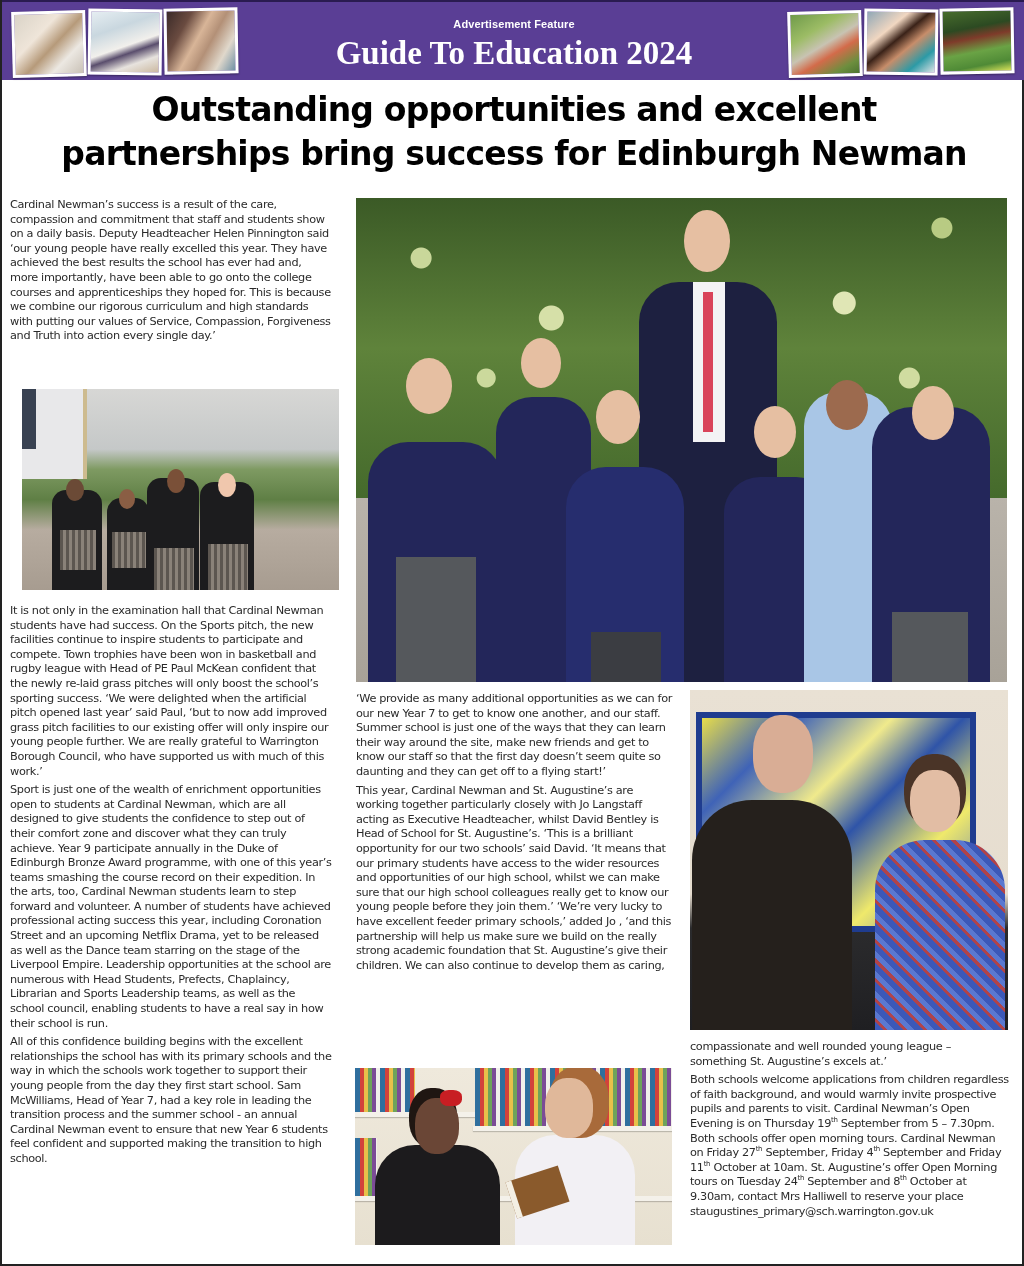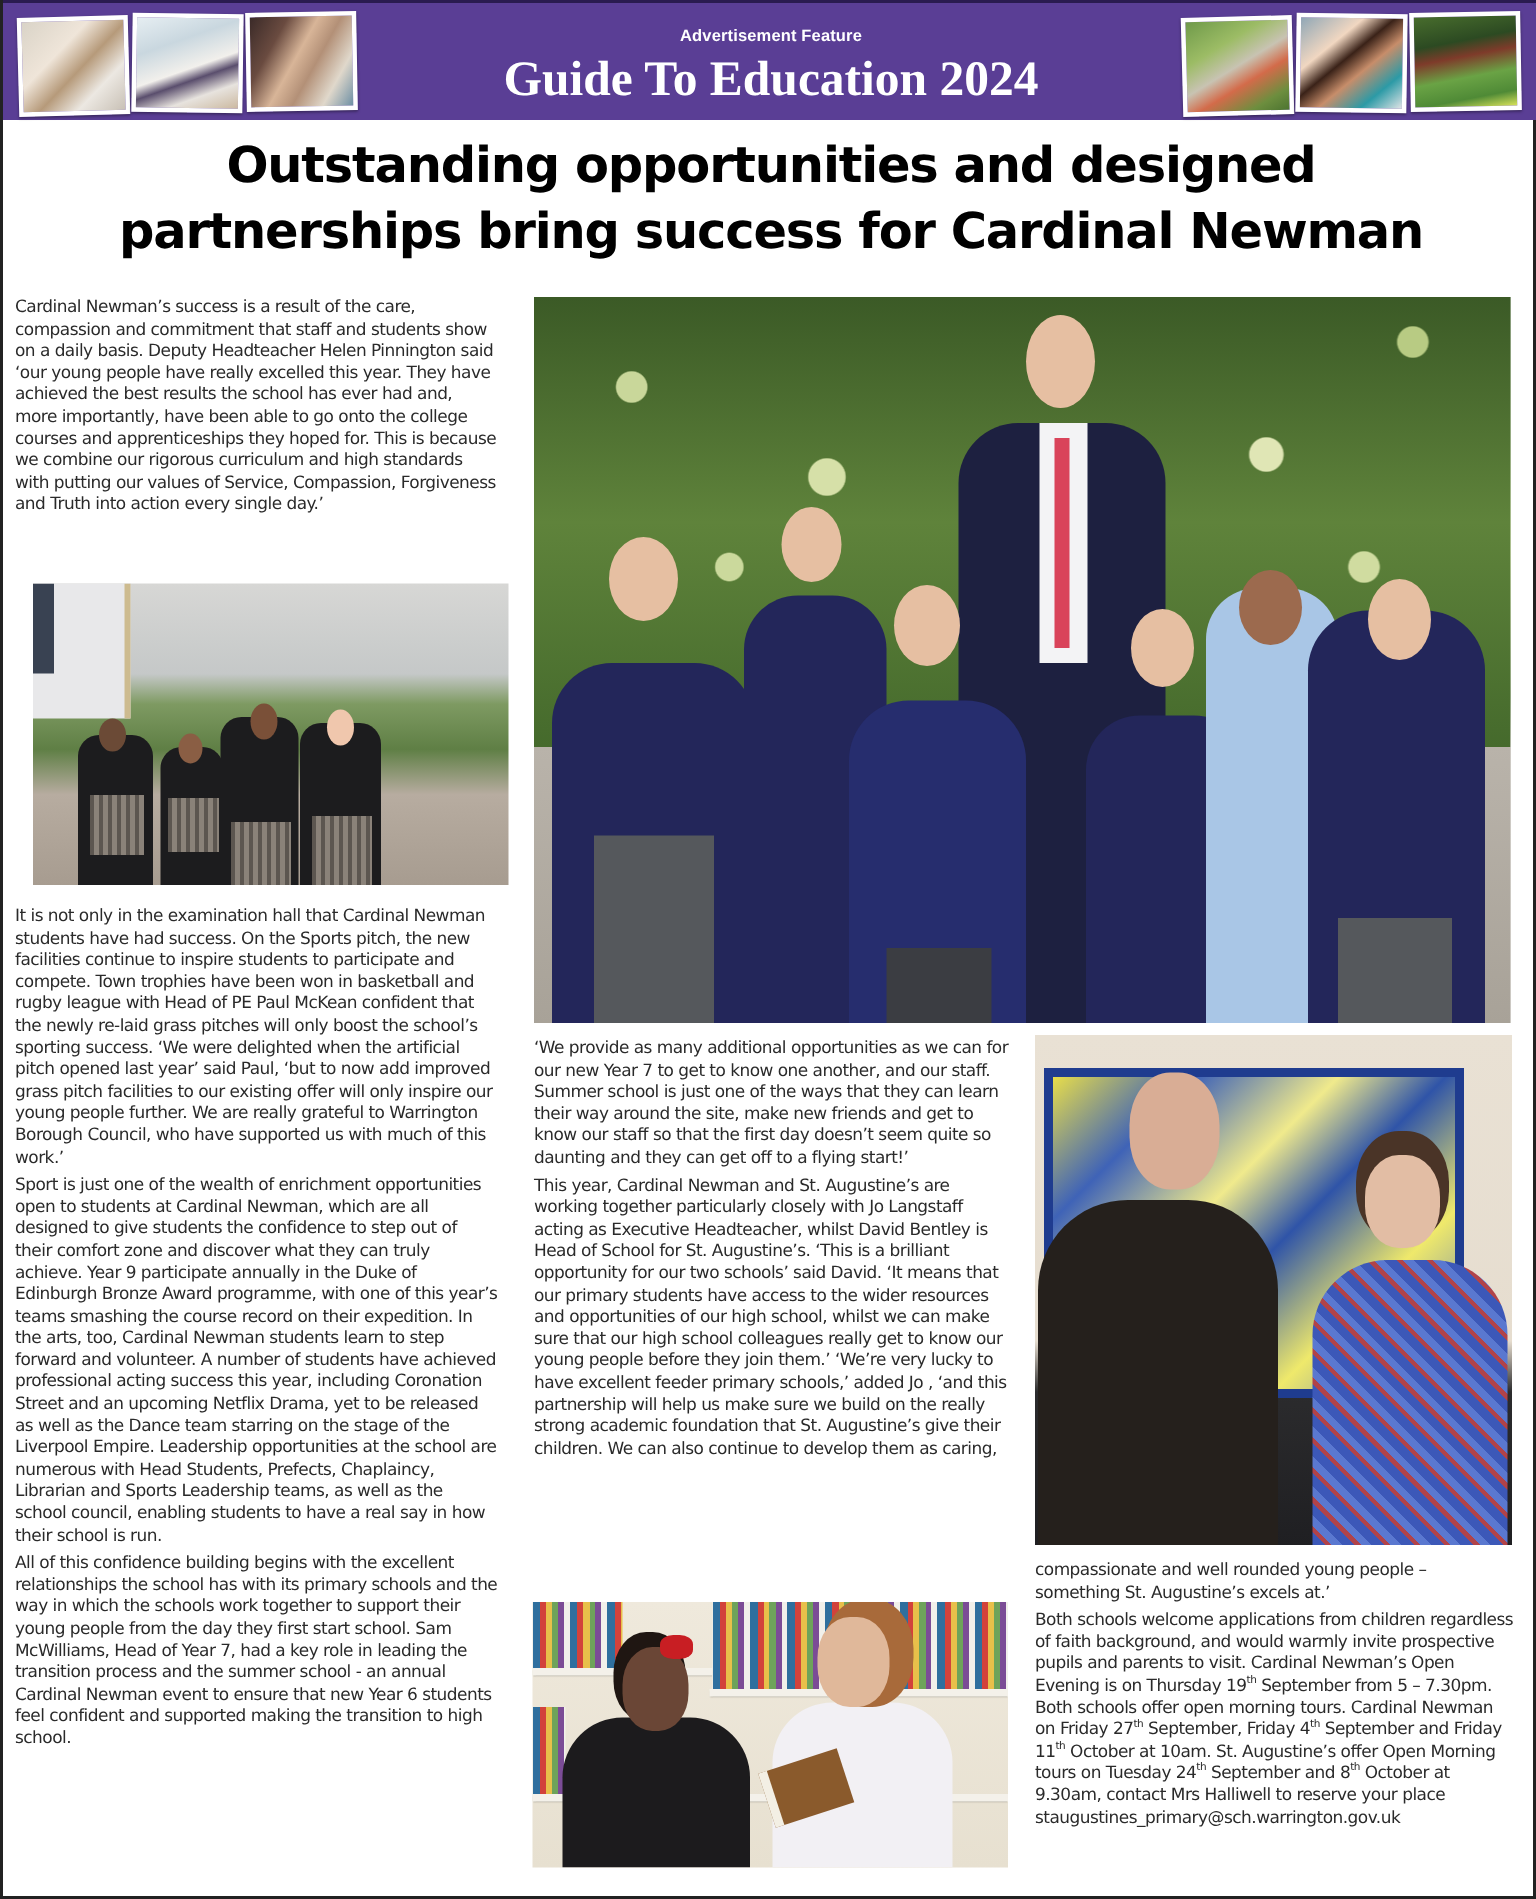--- a/index.html
+++ b/index.html
@@ -144,22 +144,22 @@
     <div class="banner-sub">Advertisement Feature</div>
     <div class="banner-title">Guide To Education 2024</div>
     <div class="thumbs right">
       <div class="thumb t1 r1"></div>
       <div class="thumb t2 r2"></div>
       <div class="thumb t3 r3"></div>
     </div>
   </div>
 
   <h1 class="headline">
-    <span>Outstanding opportunities and designed</span><br>
-    <span>partnerships bring success for Cardinal Newman</span>
+    <span>Outstanding opportunities and excellent</span><br>
+    <span>partnerships bring success for Edinburgh Newman</span>
   </h1>
 
   <div class="text col1" style="top:198px;">
     <p>Cardinal Newman’s success is a result of the care, compassion and commitment that staff and students show on a daily basis. Deputy Headteacher Helen Pinnington said ‘our young people have really excelled this year.  They have achieved the best results the school has ever had and, more importantly, have been able to go onto the college courses and apprenticeships they hoped for.  This is because we combine our rigorous curriculum and high standards with putting our values of Service, Compassion, Forgiveness and Truth into action every single day.’</p>
   </div>
 
   <div class="photo photo-students-walking">
     <div class="bldg">
         <div class="win"></div>
       </div>
@@ -231,16 +231,16 @@
 
   <div class="photo photo-two-adults">
     <div class="board"></div>
     <div class="man"></div>
     <div class="man-head"></div>
     <div class="woman"></div>
     <div class="woman-head"></div>
   </div>
 
   <div class="text col3" style="top:1040px;">
-    <p>compassionate and well rounded young people – something St. Augustine’s excels at.’</p>
+    <p>compassionate and well rounded young league – something St. Augustine’s excels at.’</p>
     <p><span>Both schools welcome applications from children regardless of faith background, and would warmly invite prospective pupils and parents to visit. Cardinal Newman’s Open Evening is on Thursday 19</span><sup>th</sup><span> September from 5 – 7.30pm.  Both schools offer open morning tours.  Cardinal Newman on Friday 27</span><sup>th</sup><span> September, Friday 4</span><sup>th</sup><span> September and Friday 11</span><sup>th</sup><span> October at 10am.  St. Augustine’s offer Open Morning tours on Tuesday 24</span><sup>th</sup><span> September and 8</span><sup>th</sup><span> October at 9.30am, contact Mrs Halliwell to reserve your place</span><br><span>staugustines_primary@sch.warrington.gov.uk</span></p>
   </div>
 </div>
 
 </body></html>

